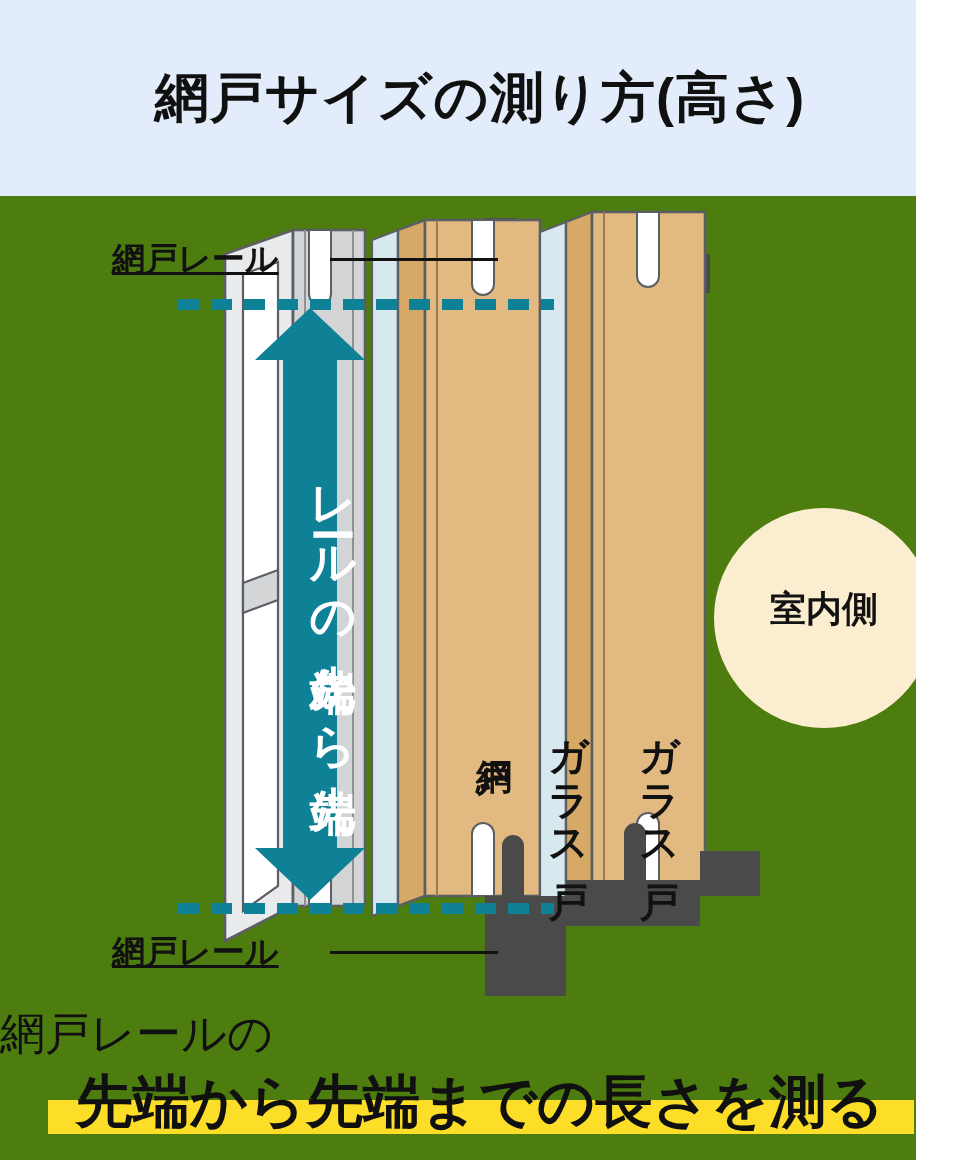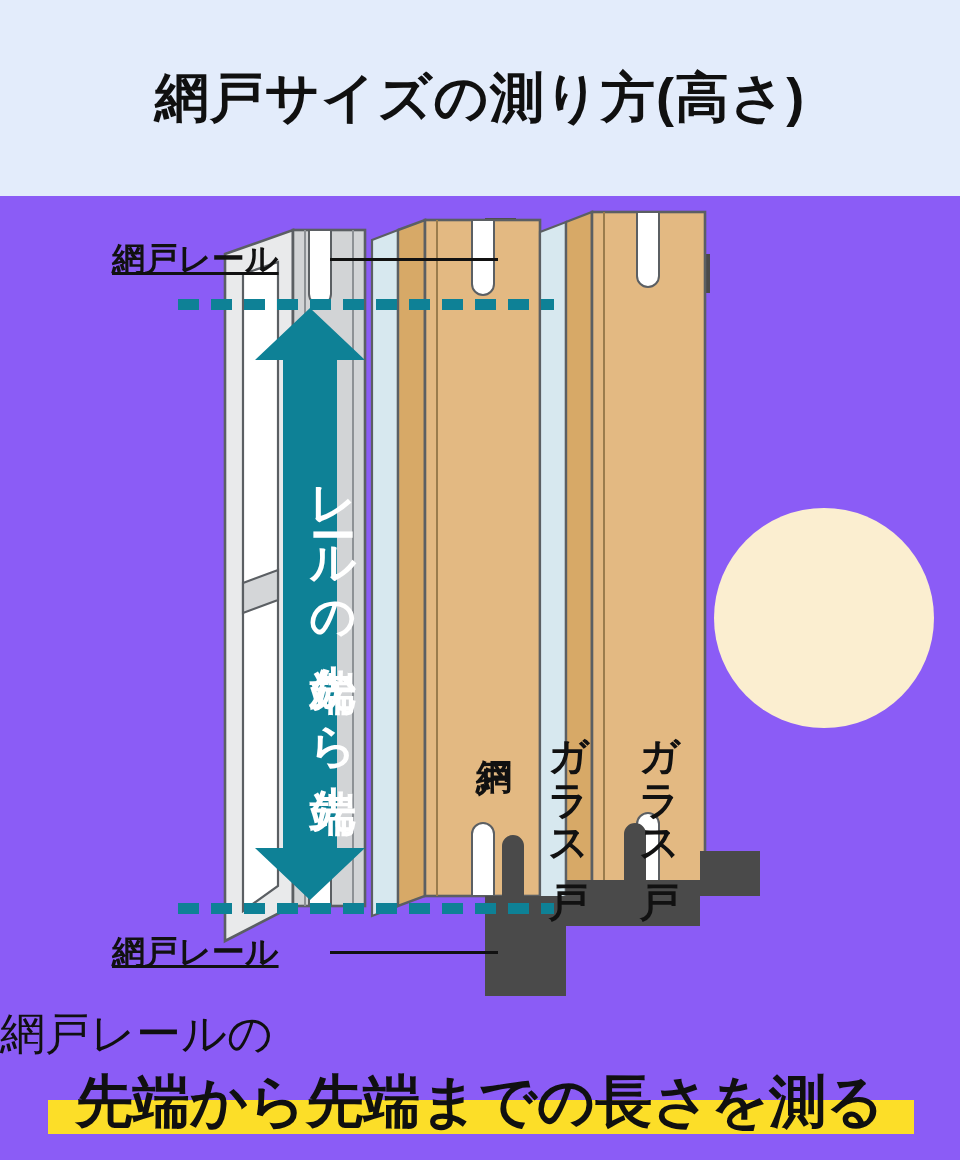--- a/index.html
+++ b/index.html
@@ -5,24 +5,25 @@
   html, body {
     margin: 0;
     padding: 0;
     background: #ffffff;
   }
   body {
     font-family: "Liberation Sans", "DejaVu Sans", sans-serif;
   }
   #page {
     position: relative;
-    width: 960px;
+    width: 868px;
     height: 1160px;
-    background: #8b5cf6;
+    background: #4d7c0f;
     overflow: hidden;
+    padding-left: 48px;
   }
 
   
   .header-band {
     position: absolute;
     left: 0;
     top: 0;
     width: 960px;
     height: 196px;
     background: #e3ecfb;
@@ -189,20 +190,21 @@
 <body>
 
 <div id="page">
 
   <div class="header-band"></div>
   <div class="header-title">網戸サイズの測り方(高さ)</div>
 
   <div class="stage">
 
     <div class="indoor-circle"></div>
+    <div class="indoor-label">室内側</div>
 
     <svg class="window-svg" width="960" height="810" viewBox="0 0 960 810" style="position:absolute;left:0;top:0;">
 
       <g>
         <path d="M 485,22 L 516,22 L 516,58 L 710,58 L 710,97 L 691,97 L 691,78
                  L 654,78 L 654,120 L 624,120 L 624,78 L 565,78 L 565,120 L 535,120
                  L 535,78 L 516,78 L 516,122 L 485,122 Z" fill="#4a4a4a"></path>
       </g>
 
       <g>

